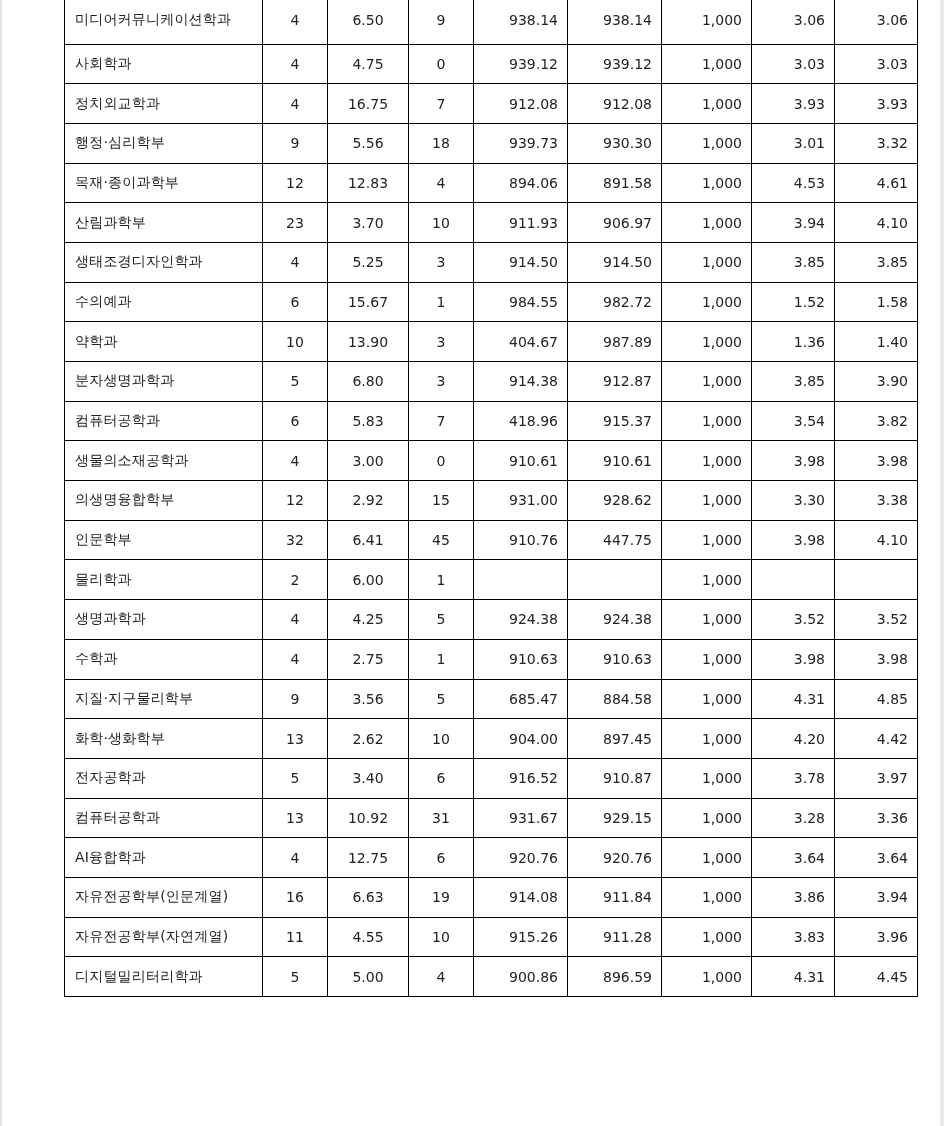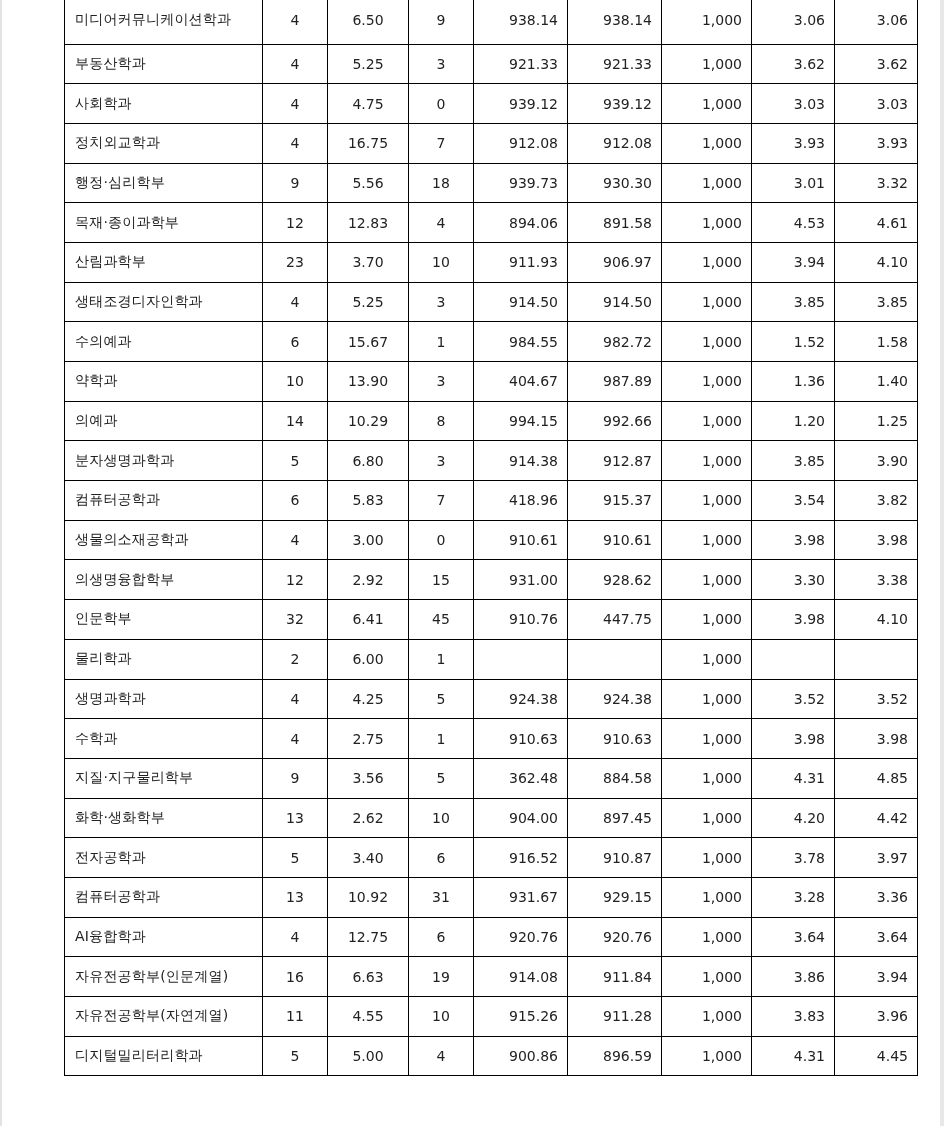--- a/index.html
+++ b/index.html
@@ -55,31 +55,20 @@
     <td class="c">4</td>
     <td class="c">6.50</td>
     <td class="c">9</td>
     <td class="r">938.14</td>
     <td class="r">938.14</td>
     <td class="r">1,000</td>
     <td class="r">3.06</td>
     <td class="r">3.06</td>
   </tr>
 
-  <tr>
-    <td class="name">부동산학과</td>
-    <td class="c">4</td>
-    <td class="c">5.25</td>
-    <td class="c">3</td>
-    <td class="r">921.33</td>
-    <td class="r">921.33</td>
-    <td class="r">1,000</td>
-    <td class="r">3.62</td>
-    <td class="r">3.62</td>
-  </tr>
 
   <tr>
     <td class="name">사회학과</td>
     <td class="c">4</td>
     <td class="c">4.75</td>
     <td class="c">0</td>
     <td class="r">939.12</td>
     <td class="r">939.12</td>
     <td class="r">1,000</td>
     <td class="r">3.03</td>
@@ -163,31 +152,20 @@
     <td class="c">10</td>
     <td class="c">13.90</td>
     <td class="c">3</td>
     <td class="r">404.67</td>
     <td class="r">987.89</td>
     <td class="r">1,000</td>
     <td class="r">1.36</td>
     <td class="r">1.40</td>
   </tr>
 
-  <tr>
-    <td class="name">의예과</td>
-    <td class="c">14</td>
-    <td class="c">10.29</td>
-    <td class="c">8</td>
-    <td class="r">994.15</td>
-    <td class="r">992.66</td>
-    <td class="r">1,000</td>
-    <td class="r">1.20</td>
-    <td class="r">1.25</td>
-  </tr>
 
   <tr>
     <td class="name">분자생명과학과</td>
     <td class="c">5</td>
     <td class="c">6.80</td>
     <td class="c">3</td>
     <td class="r">914.38</td>
     <td class="r">912.87</td>
     <td class="r">1,000</td>
     <td class="r">3.85</td>
@@ -276,21 +254,21 @@
     <td class="r">1,000</td>
     <td class="r">3.98</td>
     <td class="r">3.98</td>
   </tr>
 
   <tr>
     <td class="name">지질·지구물리학부</td>
     <td class="c">9</td>
     <td class="c">3.56</td>
     <td class="c">5</td>
-    <td class="r">362.48</td>
+    <td class="r">685.47</td>
     <td class="r">884.58</td>
     <td class="r">1,000</td>
     <td class="r">4.31</td>
     <td class="r">4.85</td>
   </tr>
 
   <tr>
     <td class="name">화학·생화학부</td>
     <td class="c">13</td>
     <td class="c">2.62</td>

